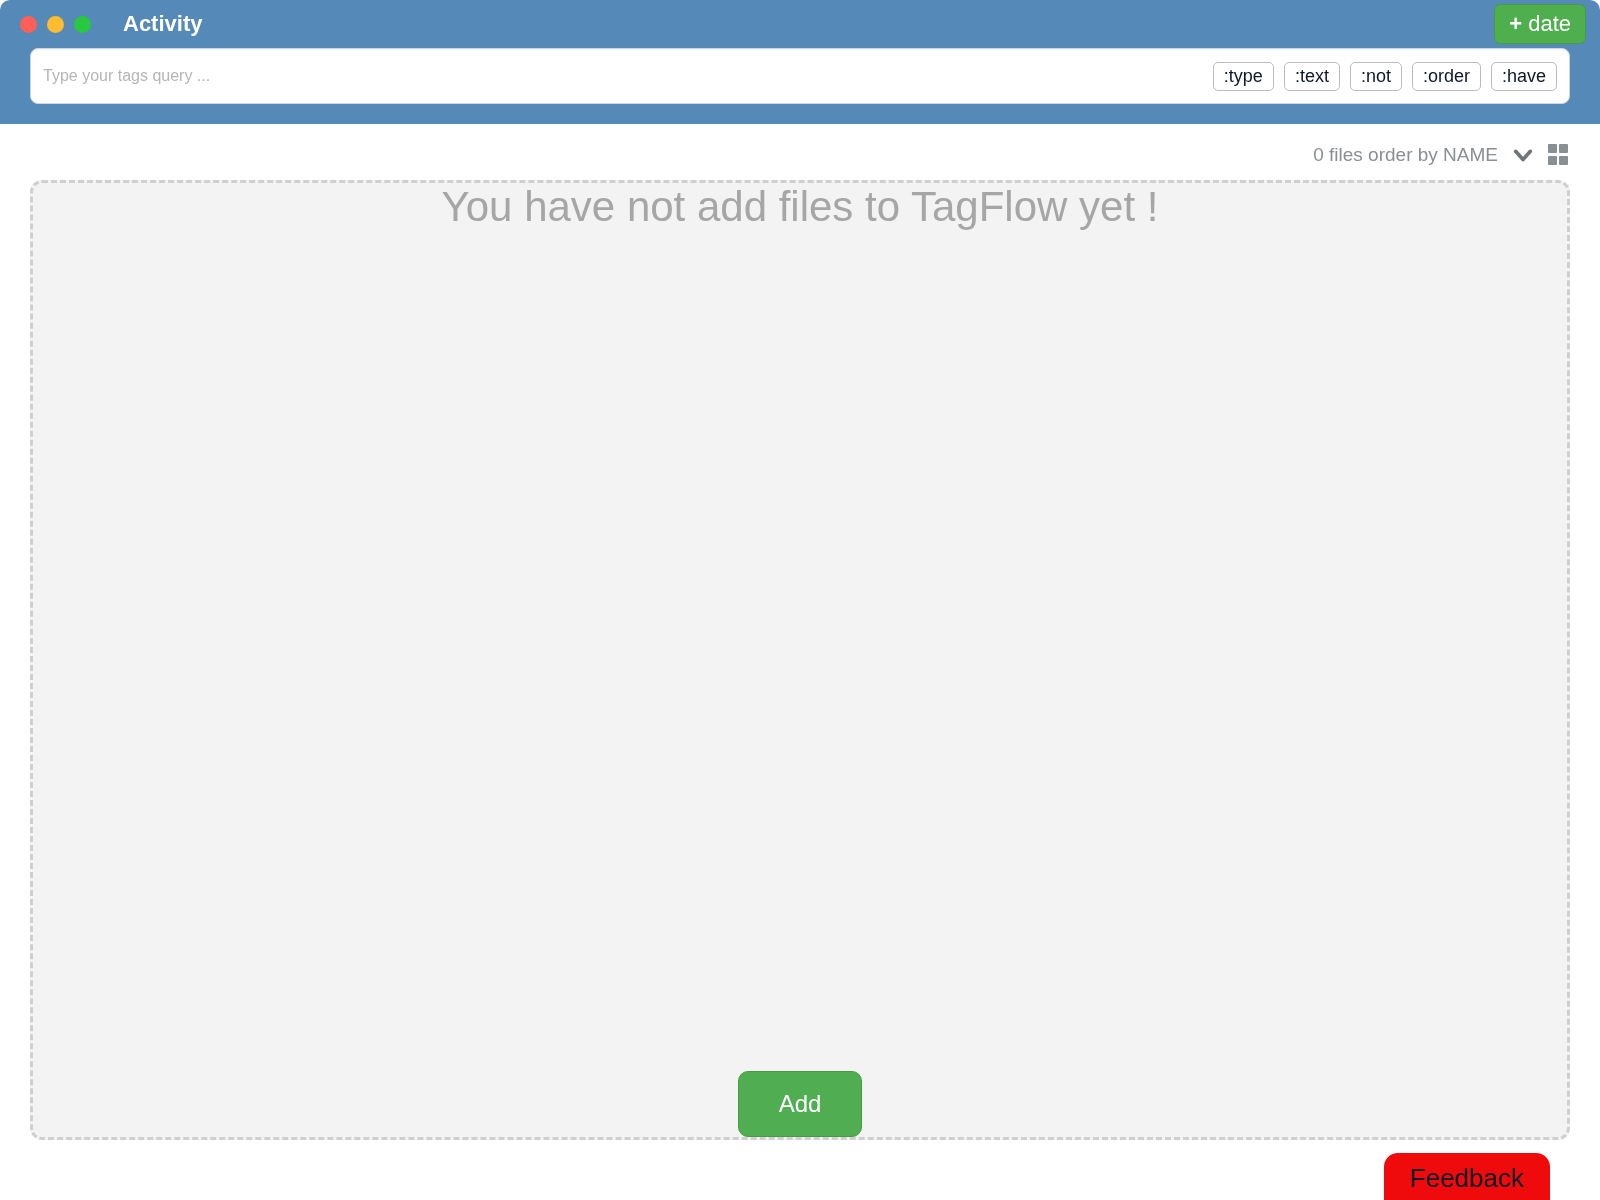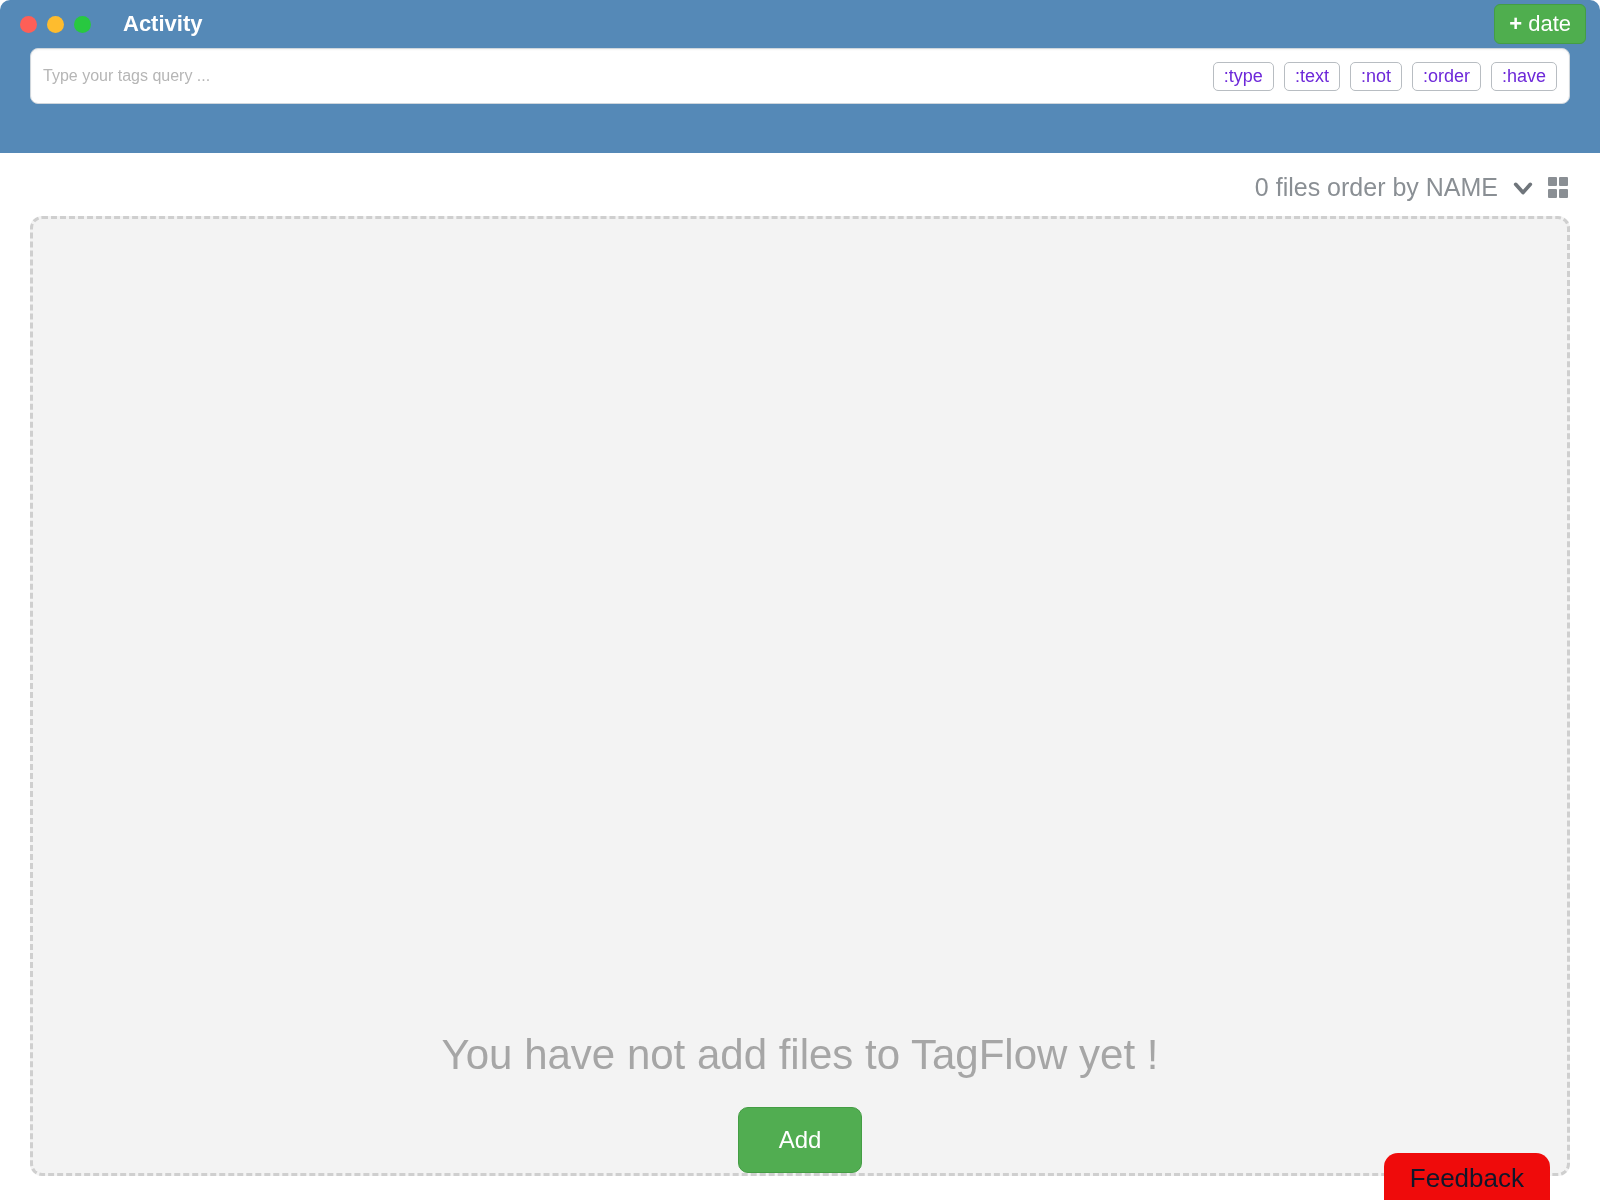--- a/index.html
+++ b/index.html
@@ -1,20 +1,20 @@
 <!DOCTYPE html>
 <html><head>
 <meta charset="utf-8">
 <style>
   * { box-sizing: border-box; margin: 0; padding: 0; }
   html, body { width: 1600px; height: 1200px; font-family: -apple-system, "Helvetica Neue", Helvetica, Arial, sans-serif; background: #fff; overflow: hidden; }
 
   .titlebar {
     background: #5589b7;
-    height: 153px;
+    height: 124px;
     border-top-left-radius: 10px;
     border-top-right-radius: 10px;
     position: relative;
     padding: 0;
   }
   .titlebar-top {
     display: flex;
     align-items: center;
     height: 48px;
     padding: 0 14px;
@@ -60,50 +60,50 @@
     flex: 1;
     border: none;
     outline: none;
     font-size: 16px;
     color: #555;
   }
   .search-input::placeholder { color: #b6b6b6; }
   .tag-pills { display: flex; gap: 10px; }
   .pill {
     border: 1px solid #b8bdc2;
-    color: #6d28d9;
+    color: #0f172a;
     background: #fff;
     border-radius: 5px;
     padding: 3px 10px;
     font-size: 18px;
     cursor: pointer;
   }
 
   .status-row {
     display: flex;
     justify-content: flex-end;
     align-items: center;
     padding: 20px 30px 14px 30px;
     color: #8a8f94;
-    font-size: 25px;
+    font-size: 19px;
     gap: 14px;
   }
   .status-row .chev { display: inline-flex; align-items: center; }
   .status-row svg { display: block; }
 
   .dropzone {
     margin: 0 30px;
     border: 3px dashed #cfcfcf;
     border-radius: 12px;
     background: #f3f3f3;
     height: 960px;
     display: flex;
     flex-direction: column;
     align-items: center;
-    justify-content: flex-end;
+    justify-content: space-between;
     gap: 28px;
   }
   .empty-msg {
     color: #a6a6a6;
     font-size: 42px;
     font-weight: 400;
   }
   .add-big-btn {
     background: #51ad51;
     color: #fff;

